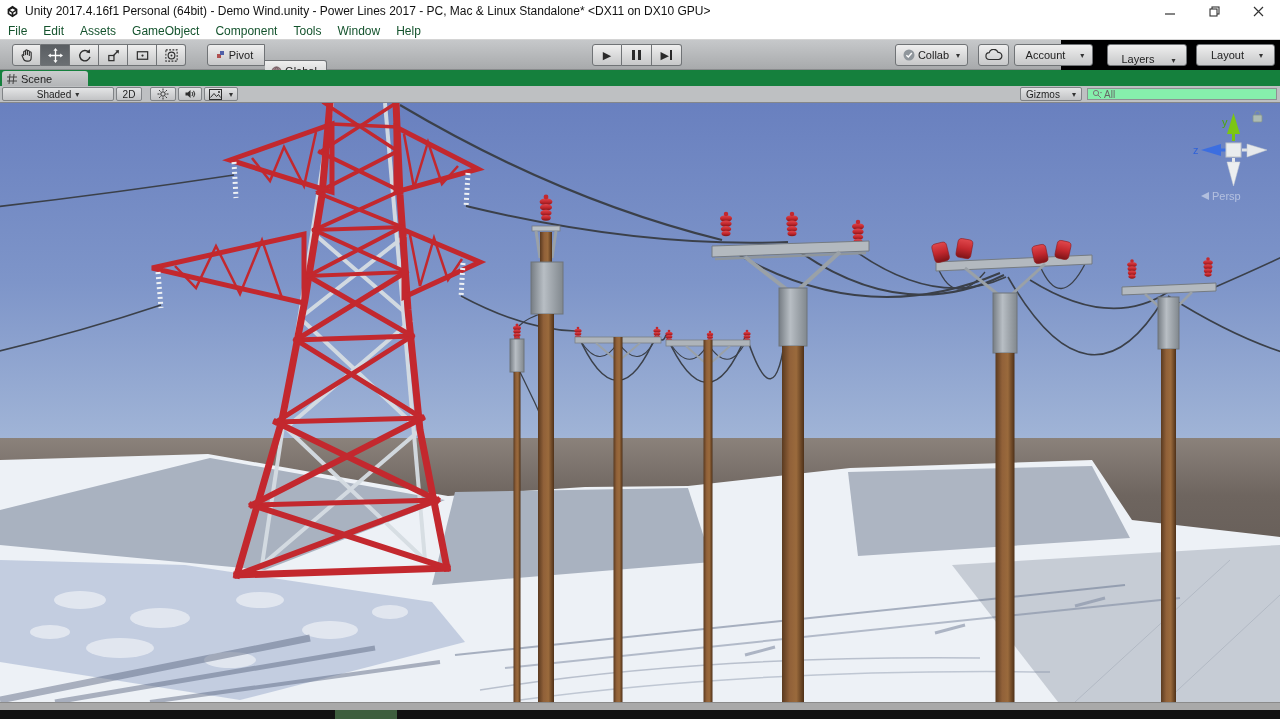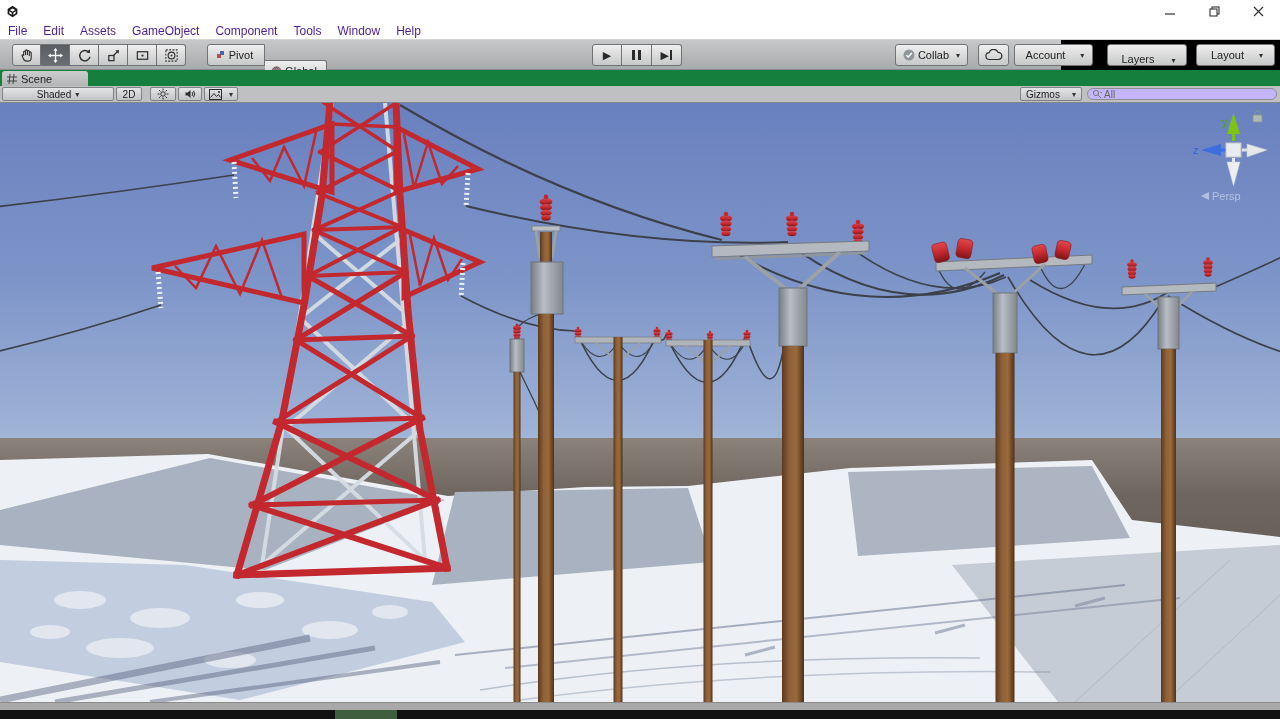--- a/index.html
+++ b/index.html
@@ -4,21 +4,21 @@
 <style>
   html,body{margin:0;padding:0;}
   body{width:1280px;height:719px;overflow:hidden;position:relative;
        font-family:"Liberation Sans","DejaVu Sans",sans-serif;background:#000;}
   .titlebar{position:absolute;left:0;top:0;width:1280px;height:22px;background:#ffffff;
             display:flex;align-items:center;font-size:12px;color:#111;}
   .titlebar .logo{margin:0 6px 0 6px;display:flex;align-items:center;}
   .win-controls{position:absolute;right:0;top:0;height:22px;display:flex;}
   .win-btn{width:44px;height:22px;display:flex;align-items:center;justify-content:center;}
   .menubar{position:absolute;left:0;top:22px;width:1280px;height:18px;background:#ffffff;
-           display:flex;align-items:center;font-size:12px;color:#4c1d95;border-bottom:1px solid #d4d4d4;box-sizing:border-box;}
+           display:flex;align-items:center;font-size:12px;color:#14532d;border-bottom:1px solid #d4d4d4;box-sizing:border-box;}
   .menubar span{padding:0 8px;}
   .toolbar{position:absolute;left:0;top:40px;width:1061px;height:30px;
            background:linear-gradient(#c6c8ca,#a8aaac);border-bottom:1px solid #898b8d;box-sizing:border-box;}
   .tbtn{position:absolute;top:4px;height:22px;box-sizing:border-box;border:1px solid #707376;
         background:linear-gradient(#efefef,#c7c8c9);display:flex;align-items:center;justify-content:center;
         font-size:11px;color:#222;border-radius:3px;}
   .grp .tbtn{border-radius:0;border-left-width:0;}
   .grp .tbtn.first{border-radius:3px 0 0 3px;border-left-width:1px;}
   .grp .tbtn.last{border-radius:0 3px 3px 0;}
   .tbtn.active{background:linear-gradient(#5a5e62,#6b6f73);}
@@ -27,40 +27,41 @@
   .ddarrow{font-size:8px;color:#333;margin-left:4px;}
   .tabstrip{position:absolute;left:0;top:70px;width:1280px;height:16px;background:#15803d;}
   .tab{position:absolute;left:2px;top:1px;width:86px;height:15px;background:linear-gradient(#cbcdce,#b3b5b7);
        border-radius:3px 3px 0 0;display:flex;align-items:center;font-size:11px;color:#1d1d1d;padding-left:5px;box-sizing:border-box;}
   .ctrlbar{position:absolute;left:0;top:86px;width:1280px;height:17px;background:#bec0c2;
            border-bottom:1px solid #85878a;box-sizing:border-box;}
   .cbtn{position:absolute;top:1px;height:14px;box-sizing:border-box;border:1px solid #808386;
         background:linear-gradient(#e4e5e6,#c2c3c5);display:flex;align-items:center;justify-content:center;
         font-size:10px;color:#222;border-radius:2px;}
   .searchpill{position:absolute;left:1087px;top:2px;width:190px;height:12px;border:1px solid #8e9093;
-        border-radius:6px;background:#c4b5fd;display:flex;align-items:center;font-size:10px;color:#666;padding-left:4px;box-sizing:border-box;}
+        border-radius:0;background:#86efac;display:flex;align-items:center;font-size:10px;color:#666;padding-left:4px;box-sizing:border-box;}
   .viewport{position:absolute;left:0;top:103px;width:1280px;height:599px;}
   .bottomgray{position:absolute;left:0;top:702px;width:1280px;height:8px;background:#a9a9a9;border-top:1px solid #8b8b8b;box-sizing:border-box;}
   .blackbar{position:absolute;left:0;top:710px;width:1280px;height:9px;background:#121212;}
   .greenseg{position:absolute;left:335px;top:0;width:62px;height:9px;background:#3e5e3e;}
   .pausebars{display:flex;gap:3px;}
   .pausebars i{display:block;width:3px;height:10px;background:#2a2a2a;}
   .stepwrap{display:flex;align-items:center;gap:1px;}
   .stepwrap i{display:block;width:2.5px;height:10px;background:#2a2a2a;}
   .playglyph{font-size:11px;color:#2a2a2a;line-height:1;}
 </style>
 </head>
 <body>
 
 <div class="titlebar">
   <span class="logo">
     <svg width="13" height="13" viewBox="0 0 16 16">
         <path d="M8 1 L14 5 L14 11 L8 15 L2 11 L2 5 Z M8 4.2 L4.8 6.2 L8 8.2 L11.2 6.2 Z M4 7.6 L4 10 L7 12 L7 9.5 Z M12 7.6 L9 9.5 L9 12 L12 10 Z" fill="#1b1b1b" fill-rule="evenodd"></path>
       </svg>
   </span>
+  <span>Unity 2017.4.16f1 Personal (64bit) - Demo Wind.unity - Power Lines 2017 - PC, Mac &amp; Linux Standalone* &lt;DX11 on DX10 GPU&gt;</span>
   <div class="win-controls">
     <div class="win-btn">
         <svg width="11" height="11">
           <line x1="0" y1="8" x2="10" y2="8" stroke="#333" stroke-width="1.2"></line>
         </svg>
       </div>
     <div class="win-btn">
         <svg width="11" height="11">
           <rect x="3" y="1" width="7" height="7" fill="none" stroke="#333" stroke-width="1.1"></rect>
           <rect x="1" y="3" width="7" height="7" fill="#fff" stroke="#333" stroke-width="1.1"></rect>

